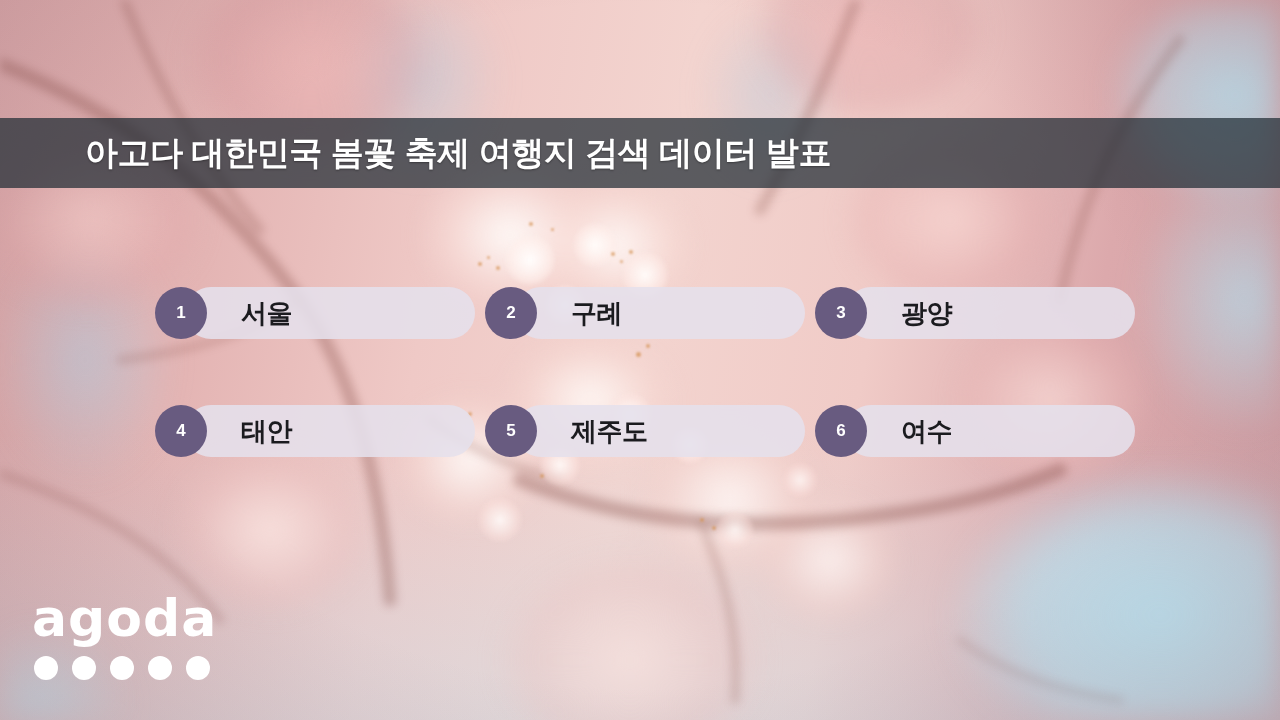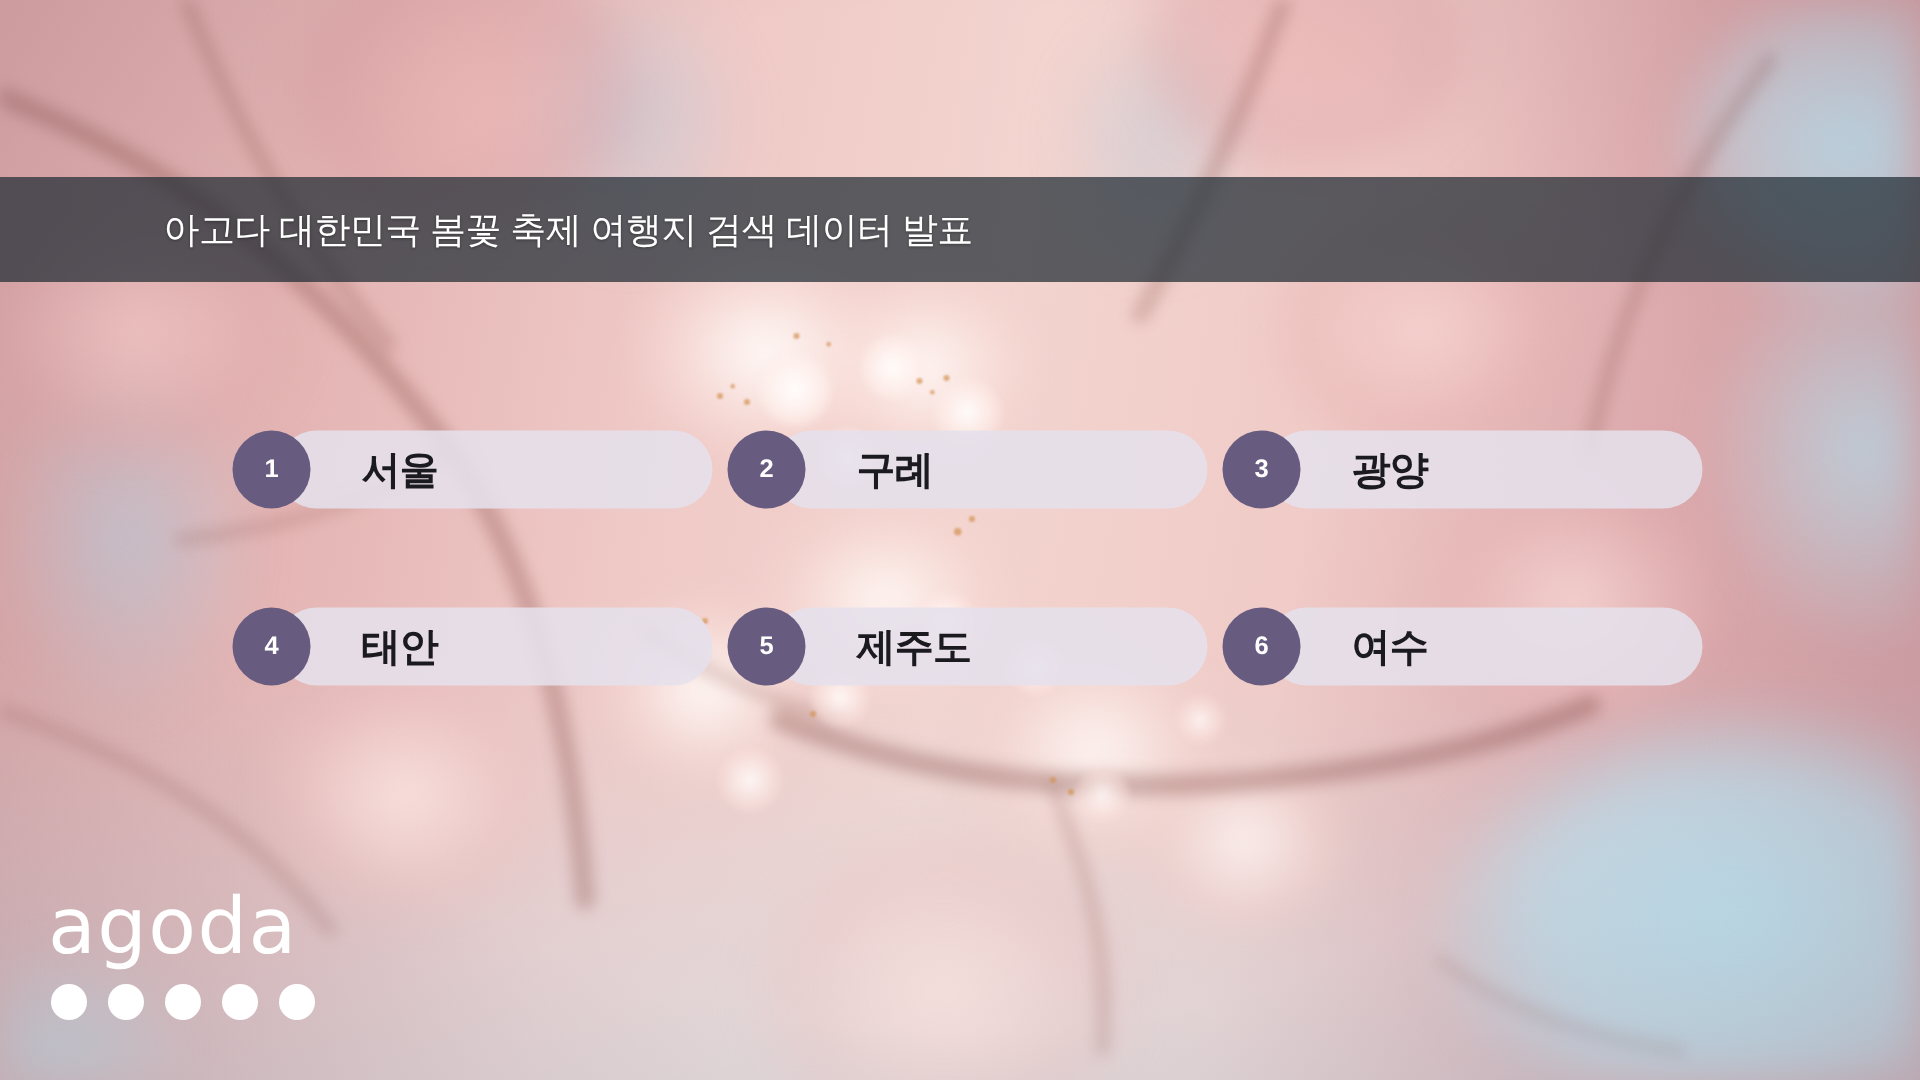--- a/index.html
+++ b/index.html
@@ -108,24 +108,24 @@
     left: 0;
     top: 118px;
     width: 1280px;
     height: 70px;
     background: rgba(32,45,52,0.72);
     display: flex;
     align-items: center;
   }
   .title-text {
     color: #ffffff;
-    font-size: 24px;
-    font-weight: normal;
+    font-size: 33px;
+    font-weight: bold;
     letter-spacing: -0.4px;
-    padding-left: 109px;
+    padding-left: 85px;
     white-space: nowrap;
     text-shadow: 0 1px 2px rgba(0,0,0,0.35);
   }
 
   
   .ranks {
     position: absolute;
     left: 155px;
     top: 287px;
     width: 950px;
@@ -185,21 +185,21 @@
   .logo {
     position: absolute;
     left: 32px;
     top: 592px;
   }
   .logo-word {
     color: #ffffff;
     font-size: 52px;
     line-height: 52px;
     letter-spacing: 1px;
-    font-weight: normal;
+    font-weight: bold;
     font-family: "DejaVu Sans", sans-serif;
   }
   .logo-dots {
     display: flex;
     gap: 14px;
     margin-top: 12px;
     margin-left: 2px;
   }
   .logo-dot {
     width: 24px;

